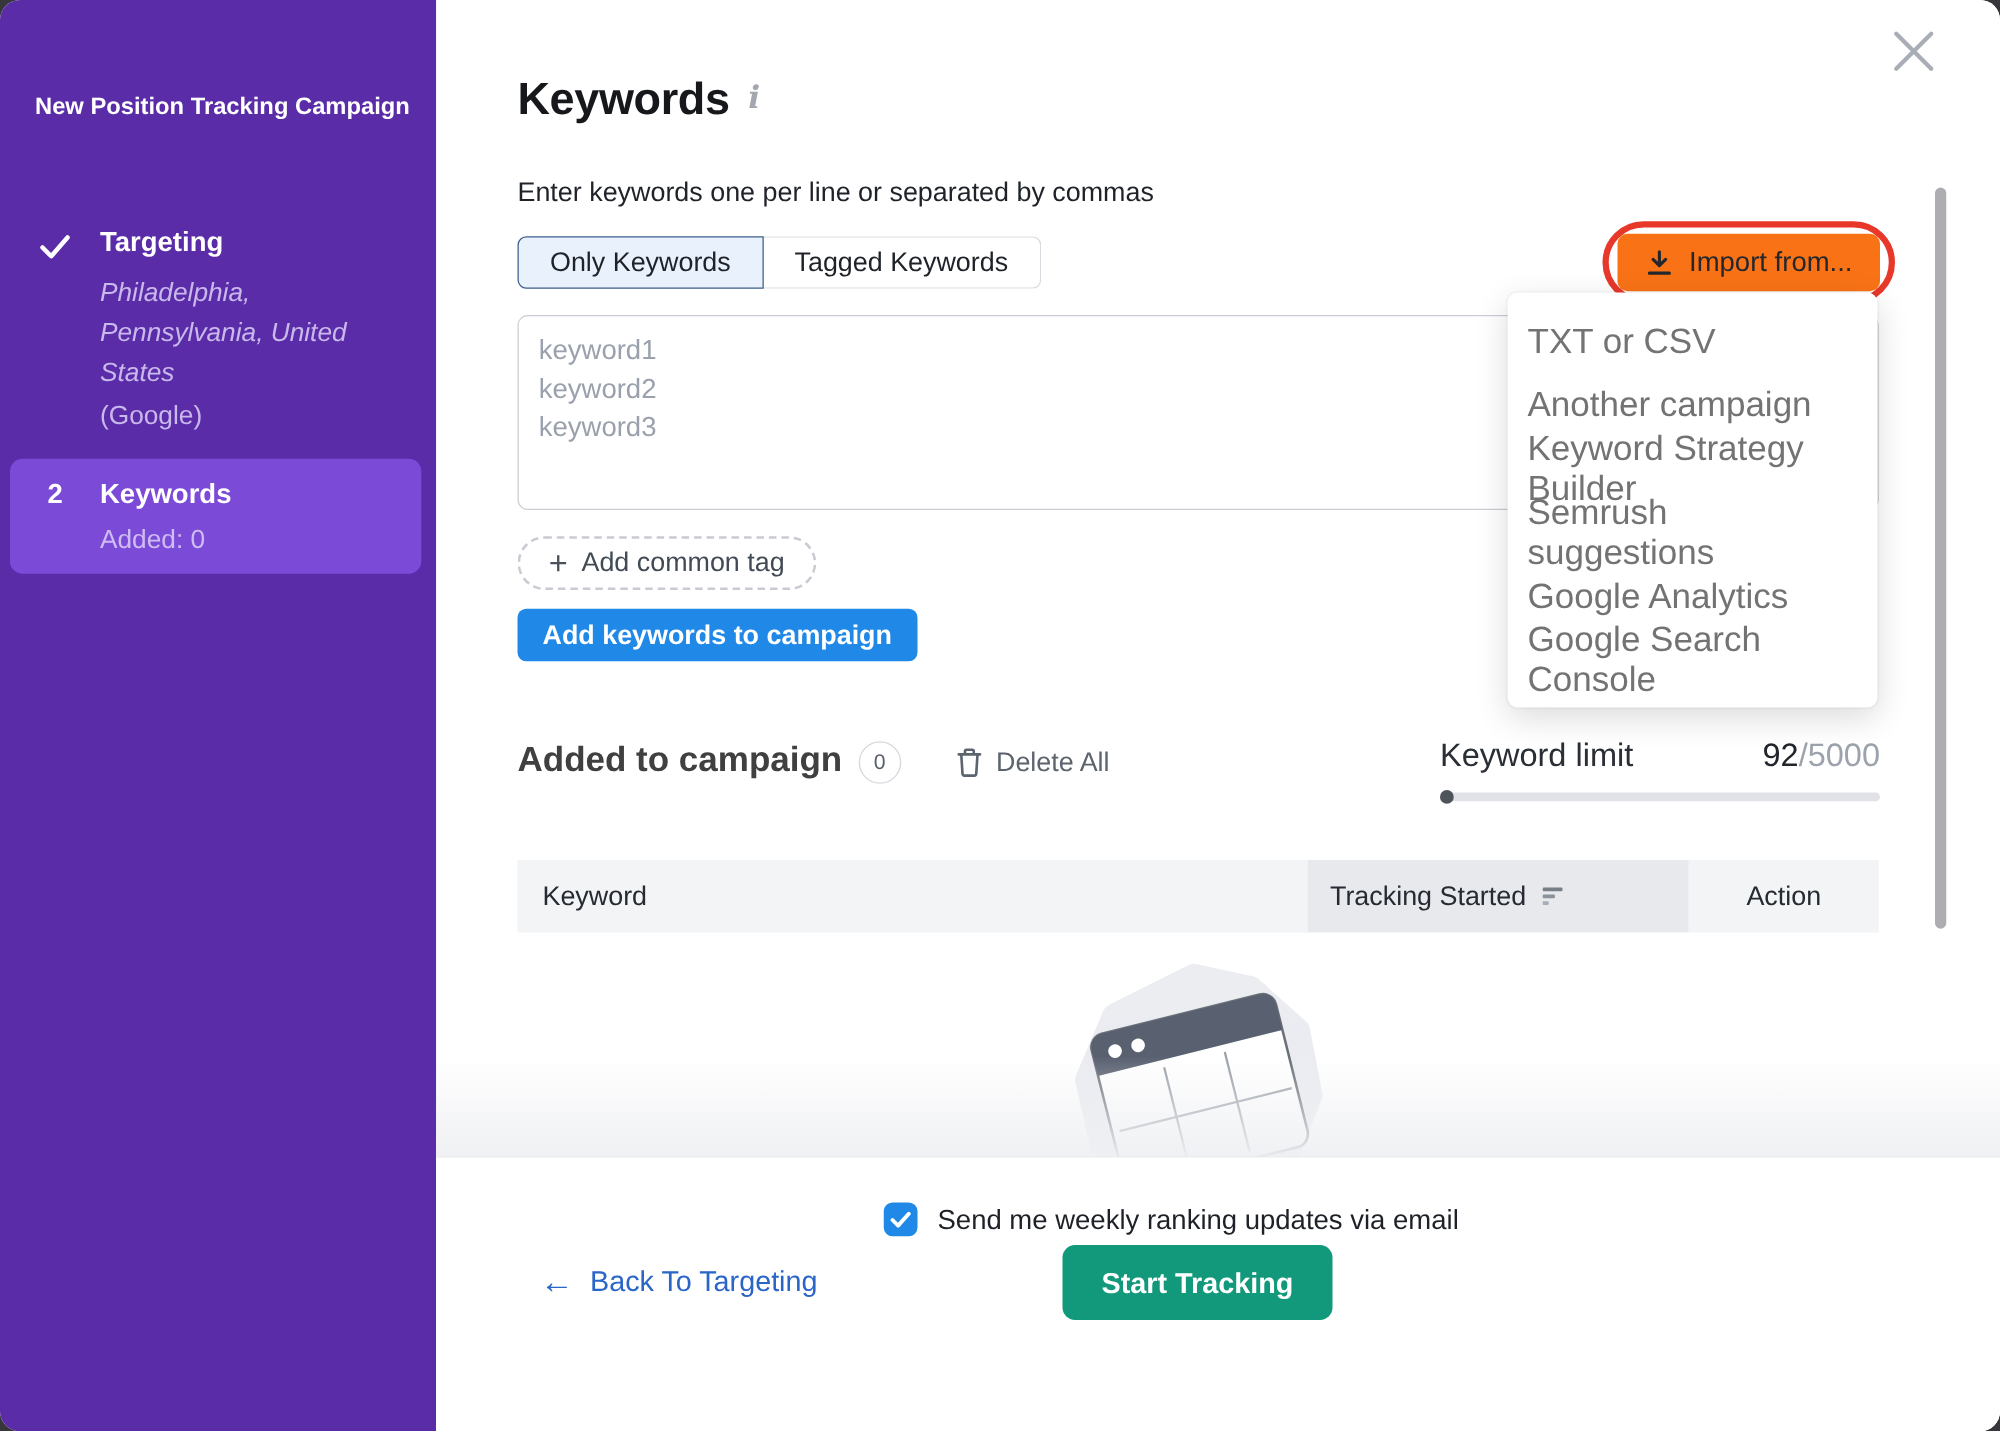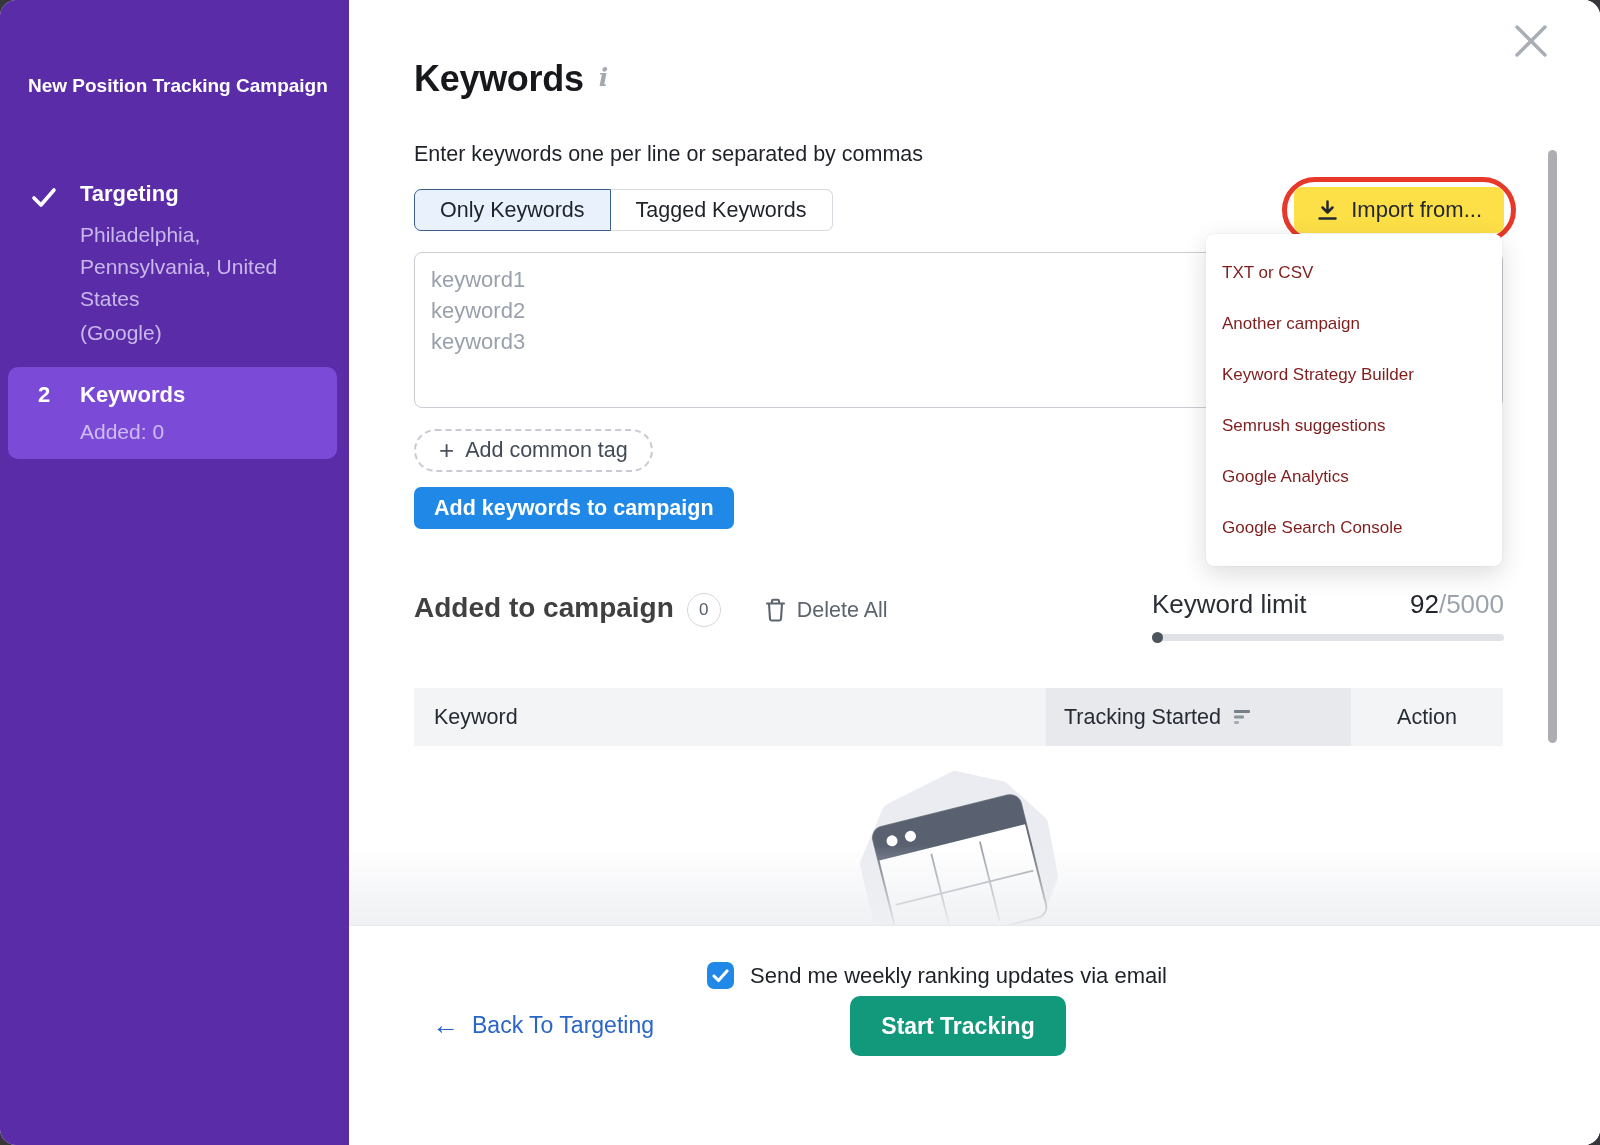--- a/index.html
+++ b/index.html
@@ -6,21 +6,21 @@
   html,body { width:1600px; height:1145px; }
   body { background:#36363b; font-family:"Liberation Sans",sans-serif; position:relative; }
 
   .modal { position:absolute; inset:0; border-radius:16px; overflow:hidden; background:#fff; }
 
   
   .sidebar { position:absolute; left:0; top:0; bottom:0; width:349px; background:#5A2CA8; color:#fff; }
   .sb-title { position:absolute; left:28px; top:66px; width:305px; font-size:19px; font-weight:700; line-height:39px; }
   .check-icon { position:absolute; left:31px; top:184px; width:26px; height:26px; }
   .step1-label { position:absolute; left:80px; top:181px; font-size:22px; font-weight:700; }
-  .step1-loc { position:absolute; left:80px; top:219px; width:238px; font-size:21px; line-height:32px; color:#C9B8EC; }
+  .step1-loc { position:absolute; left:80px; top:219px; width:238px; font-size:21px; line-height:32px; color:#C9B8EC;font-style:italic; }
   .step1-engine { position:absolute; left:80px; top:321px; font-size:21px; color:#C9B8EC; }
   .step2 { position:absolute; left:8px; top:367px; width:329px; height:92px; background:#7B4BD8; border-radius:10px; cursor:pointer; }
   .step2-num { position:absolute; left:30px; top:15px; font-size:22px; font-weight:700; }
   .step2-label { position:absolute; left:72px; top:15px; font-size:22px; font-weight:700; }
   .step2-added { position:absolute; left:72px; top:53px; font-size:21px; color:#CFBCF4; }
 
   
   .main { position:absolute; left:349px; top:0; right:0; bottom:0; background:#fff; }
 
   .close { position:absolute; top:22px; right:50px; width:38px; height:38px; cursor:pointer; }
@@ -29,24 +29,24 @@
   .info-i { display:inline-block; margin-left:15px; font-family:"DejaVu Serif",serif; font-style:italic; font-weight:700; font-size:25px; color:#A3A8B0; vertical-align:5px; }
 
   .subtitle { position:absolute; left:65px; top:142px; font-size:21.5px; color:#1F2329; }
 
   .tabs { position:absolute; left:65px; top:189px; display:flex; height:42px; }
   .tab { font-size:21.5px; color:#1F2329; display:flex; align-items:center; padding:0 25px; background:#fff; border:1px solid #D7DADF; cursor:pointer; white-space:nowrap; }
   .tab.selected { background:#E8F1FC; border:1px solid #3E5F8A; border-radius:7px 0 0 7px; position:relative; z-index:1; }
   .tab.unselected { border-left:none; border-radius:0 7px 7px 0; }
 
   .import-ring { position:absolute; top:177px; right:84px; border:5px solid #E7382A; border-radius:33px; padding:5px 7px; z-index:5; }
-  .import-btn { display:flex; align-items:center; gap:12px; background:#fde047; border:none; border-radius:8px; height:46px; padding:0 22px; font-size:22px; color:#24272D; font-family:inherit; cursor:pointer; }
+  .import-btn { display:flex; align-items:center; gap:12px; background:#f97316; border:none; border-radius:8px; height:46px; padding:0 22px; font-size:22px; color:#24272D; font-family:inherit; cursor:pointer; }
 
   .menu { position:absolute; top:234px; right:98px; width:296px; background:#fff; border-radius:8px; box-shadow:0 8px 26px rgba(0,0,0,0.14), 0 0 2px rgba(0,0,0,0.08); padding:13px 0; z-index:5; }
-  .menu-item { height:51px; display:flex; align-items:center; padding:0 16px; font-size:17px; color:#7f1d1d; cursor:pointer; }
+  .menu-item { height:51px; display:flex; align-items:center; padding:0 16px; font-size:28px; color:#737373; cursor:pointer; }
 
   .kw-area { position:absolute; left:65px; top:252px; width:1089px; height:156px; border:1px solid #CACDD3; border-radius:8px; resize:none; font-family:inherit; font-size:22px; line-height:31px; padding:11px 16px; color:#2A2F36; outline:none; }
   .kw-area::placeholder { color:#9AA1AC; }
 
   .add-tag { position:absolute; left:65px; top:429px; height:43px; border:2px dashed #C8CBD2; border-radius:23px; display:flex; align-items:center; gap:11px; padding:0 23px; font-size:21.5px; color:#424A55; background:#fff; font-family:inherit; cursor:pointer; }
   .plus { font-size:26px; color:#4A525C; line-height:1; margin-top:-2px; }
 
   .add-kw { position:absolute; left:65px; top:487px; height:42px; background:#2089E8; color:#fff; border:none; border-radius:7px; padding:0 20px; font-size:21.5px; font-weight:700; font-family:inherit; cursor:pointer; }
 
   .added-row { position:absolute; left:65px; top:589px; display:flex; align-items:center; }

